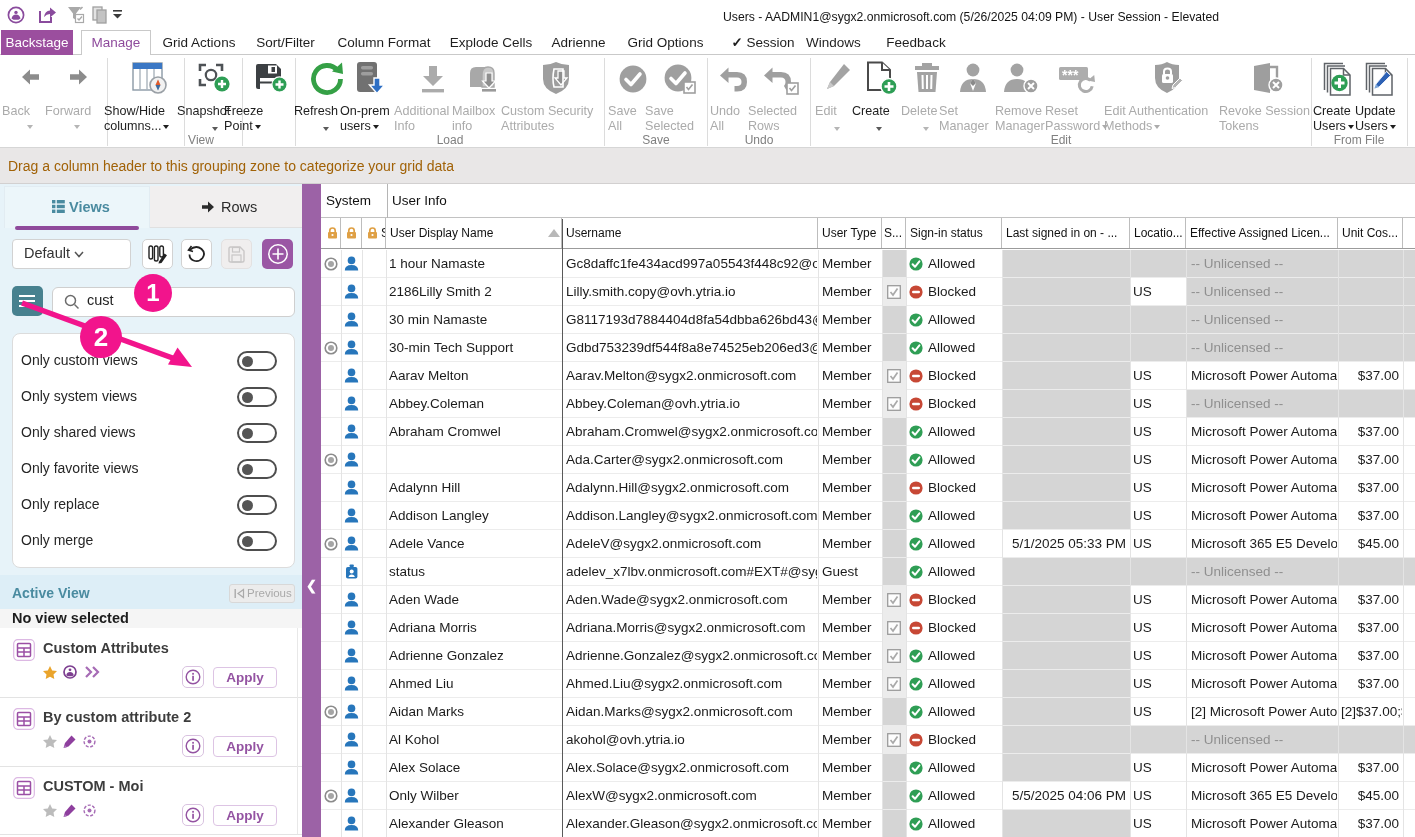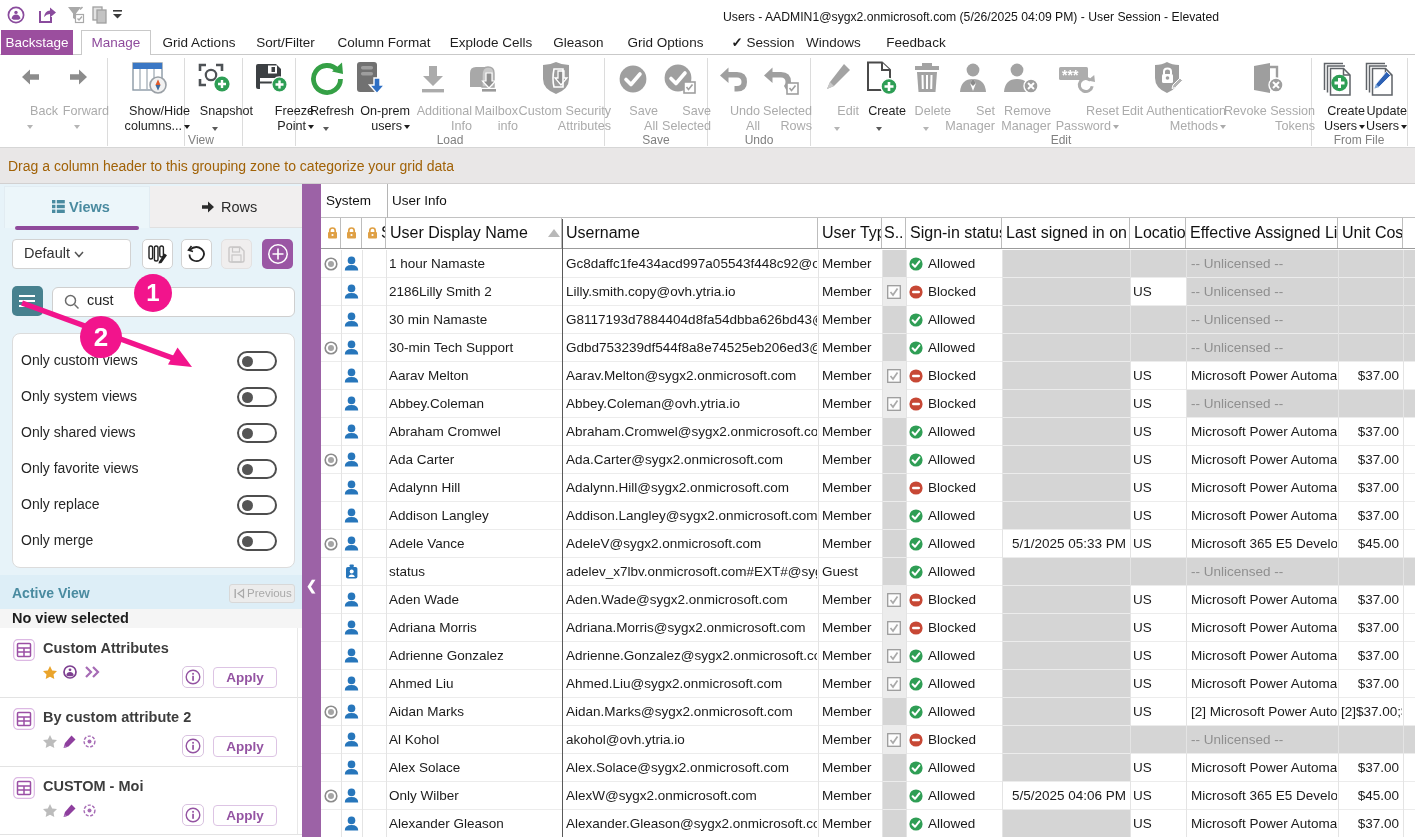--- a/index.html
+++ b/index.html
@@ -1,24 +1,24 @@
 <!DOCTYPE html>
 <html><head><meta charset="utf-8"><style>
 *{margin:0;padding:0;box-sizing:border-box}
 body{font-family:"Liberation Sans",sans-serif;background:#fff}
 #page{position:relative;width:1415px;height:837px;overflow:hidden;background:#fff;font-family:"Liberation Sans",sans-serif}
 .abs{position:absolute}
 .tab{position:absolute;top:31px;height:24px;font-size:13.5px;color:#1e1e1e;text-align:center;line-height:24px}
 .gsep{position:absolute;top:58px;height:88px;width:1px;background:#dcdcdc}
 .glabel{position:absolute;top:133px;font-size:12px;color:#808080;text-align:center;width:120px}
-.rlabel{position:absolute;font-size:12.6px;line-height:15px;text-align:right;width:110px;white-space:pre-line}
+.rlabel{position:absolute;font-size:12.6px;line-height:15px;text-align:left;width:110px;white-space:pre-line}
 .en{color:#1e1e1e}.dis{color:#ababab}
 .caret{display:inline-block;width:0;height:0;border-left:3.5px solid transparent;border-right:3.5px solid transparent;border-top:4px solid currentColor;vertical-align:middle;margin-left:2px}
 .caretb{position:absolute;width:0;height:0;border-left:3.5px solid transparent;border-right:3.5px solid transparent;border-top:4px solid #8a8a8a}
-.hcell{position:absolute;top:218px;height:30px;font-size:16px;color:#111;line-height:30px;overflow:hidden;white-space:nowrap;border-right:1px solid #bdbdbd;padding-left:4px}
+.hcell{position:absolute;top:218px;height:30px;font-size:12px;color:#111;line-height:30px;overflow:hidden;white-space:nowrap;border-right:1px solid #bdbdbd;padding-left:4px}
 .cell{position:absolute;height:28px;font-size:13.5px;color:#1b1b1b;line-height:28px;overflow:hidden;white-space:nowrap}
 .toggle{position:absolute;width:40px;height:20px;border:2px solid #4e4e4e;border-radius:10px;background:#fff}
 .toggle i{position:absolute;left:2.5px;top:2.5px;width:11px;height:11px;border-radius:50%;background:#555}
 .tglbl{position:absolute;left:21px;font-size:14px;color:#262626}
 .cardtitle{position:absolute;left:43px;font-size:14.5px;font-weight:bold;color:#3d3d3d}
 .applybtn{position:absolute;width:64px;height:21px;border:1px solid #ddc4e4;border-radius:4px;background:#fff;color:#9453a2;font-weight:bold;font-size:13.5px;text-align:center;line-height:20px}
 .ibtn{position:absolute;width:22px;height:22px;border:1px solid #d9c2e0;border-radius:5px;background:#fff}
 </style></head><body>
 <div id="page">
 
@@ -47,21 +47,21 @@
 <path d="M1 4 L10 4 L5.5 8.5 Z" fill="#3a3a3a"></path>
 </svg>
 <div class="abs" style="left:723px;top:10px;font-size:12.2px;color:#141414">Users - AADMIN1@sygx2.onmicrosoft.com (5/26/2025 04:09 PM) - User Session - Elevated</div>
 <div class="abs" style="left:0;top:30px;width:1415px;height:25px;background:#fff;border-bottom:1px solid #c9c9c9"></div>
 <div class="tab" style="left:1px;width:72px;background:#9b4e9e;color:#fff;top:30px;height:25px;line-height:25px">Backstage</div>
 <div class="tab" style="left:81px;width:70px;background:#fff;color:#8e4a9c;border:1px solid #c9c9c9;border-bottom:none;top:30px;height:25px;line-height:24px;z-index:3">Manage</div>
 <div class="tab" style="left:157px;width:84px">Grid Actions</div>
 <div class="tab" style="left:248px;width:75px">Sort/Filter</div>
 <div class="tab" style="left:333px;width:102px">Column Format</div>
 <div class="tab" style="left:446px;width:90px">Explode Cells</div>
-<div class="tab" style="left:544px;width:69px">Gleason</div>
+<div class="tab" style="left:544px;width:69px">Adrienne</div>
 <div class="tab" style="left:622px;width:87px">Grid Options</div>
 <div class="tab" style="left:801px;width:65px">Windows</div>
 <div class="tab" style="left:879px;width:74px">Feedback</div>
 <div class="tab" style="left:728px;width:70px"><span style="color:#1e1e1e;font-weight:bold">✓</span> Session</div>
 <div class="abs" style="left:0;top:55px;width:1415px;height:93px;background:#fff;border-bottom:1px solid #d6d6d6"></div>
 <div class="gsep" style="left:107px"></div>
 <div class="gsep" style="left:184px"></div>
 <div class="gsep" style="left:242px"></div>
 <div class="gsep" style="left:295px"></div>
 <div class="gsep" style="left:604px"></div>
@@ -619,21 +619,20 @@
 </svg>
 <svg class="abs" style="left:344px;top:452px" width="15" height="15" viewBox="0 0 15 15">
 <circle cx="7.5" cy="4.4" r="3.8" fill="#2776bb"></circle>
 <path d="M0.8 14.5 Q0.8 9 7.5 9 Q14.2 9 14.2 14.5 Z" fill="#2776bb"></path>
 </svg>
 <svg class="abs" style="left:909px;top:453px" width="14" height="14" viewBox="0 0 14 14">
 <circle cx="7" cy="7" r="6.6" fill="#2f9e55"></circle>
 <path d="M3.6 7.2 L6 9.8 L10.4 4.4" fill="none" stroke="#fff" stroke-width="2" stroke-linecap="round" stroke-linejoin="round"></path>
 </svg>
 <div class="cell" style="left:928px;top:446px;width:73px">Allowed</div>
-<div class="cell" style="left:389px;top:446px;width:171px">Ada Carter</div>
 <div class="cell" style="left:566px;top:446px;width:251px">Ada.Carter@sygx2.onmicrosoft.com</div>
 <div class="cell" style="left:822px;top:446px;width:58px">Member</div>
 <div class="abs" style="left:321px;top:501px;width:1094px;height:1px;background:#ececec"></div>
 <div class="abs" style="left:882px;top:474px;width:24px;height:27px;background:#d5d5d5"></div>
 <div class="abs" style="left:1002px;top:474px;width:128px;height:27px;background:#d5d5d5"></div>
 <div class="cell" style="left:1133px;top:474px;width:50px">US</div>
 <div class="cell" style="left:1191px;top:474px;width:146px">Microsoft Power Automate Free</div>
 <div class="cell" style="left:1338px;top:474px;width:61px;text-align:right">$37.00</div>
 <svg class="abs" style="left:344px;top:480px" width="15" height="15" viewBox="0 0 15 15">
 <circle cx="7.5" cy="4.4" r="3.8" fill="#2776bb"></circle>

